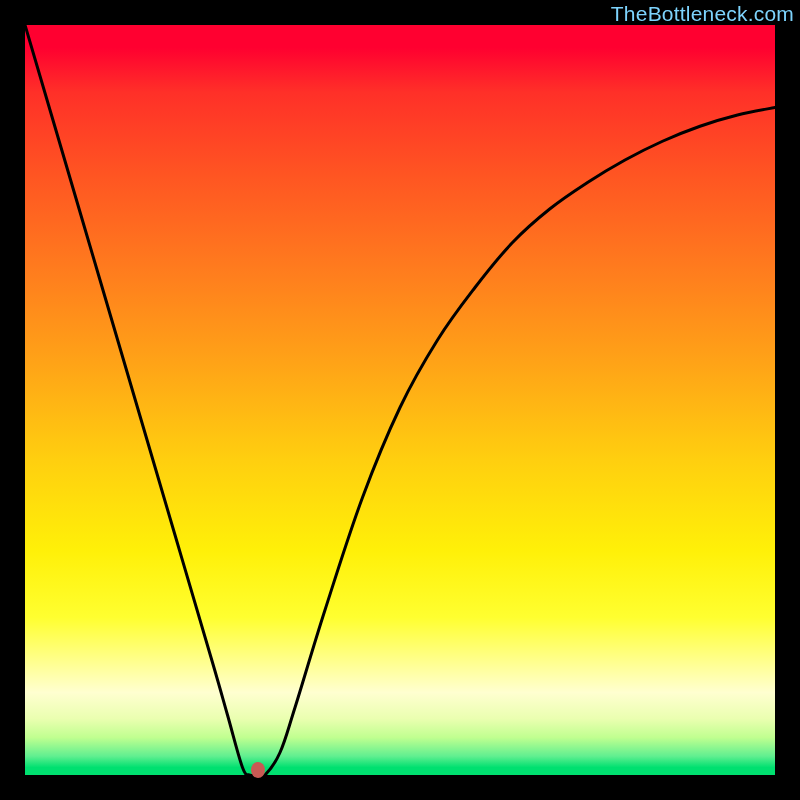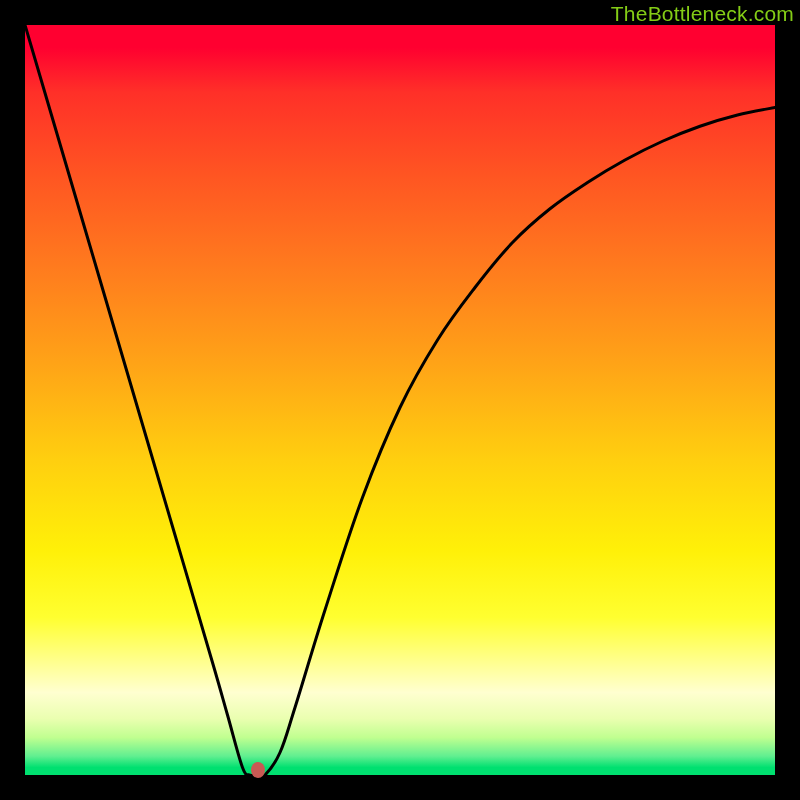--- a/index.html
+++ b/index.html
@@ -48,21 +48,21 @@
     position: absolute;
     left: 0;
     top: 0;
     width: 750px;
     height: 750px;
   }
   .watermark {
     position: absolute;
     top: 2px;
     right: 6px;
-    color: #84cc16;
+    color: #7dd3fc;
     font-size: 21px;
     font-weight: 400;
     letter-spacing: 0.2px;
   }
   .marker {
     position: absolute;
     width: 14px;
     height: 16px;
     border-radius: 50%;
     background: #c85a54;

